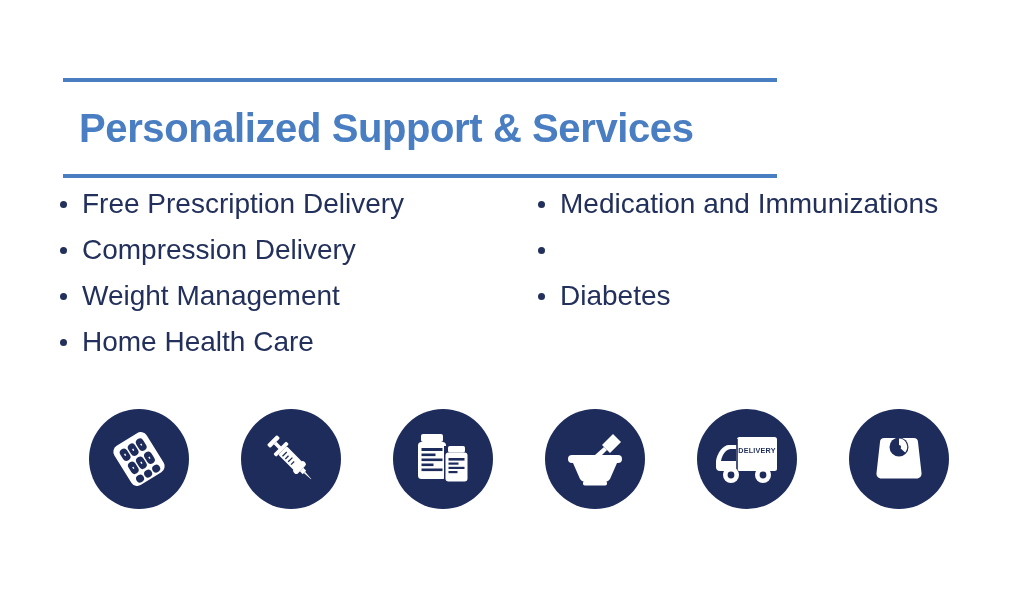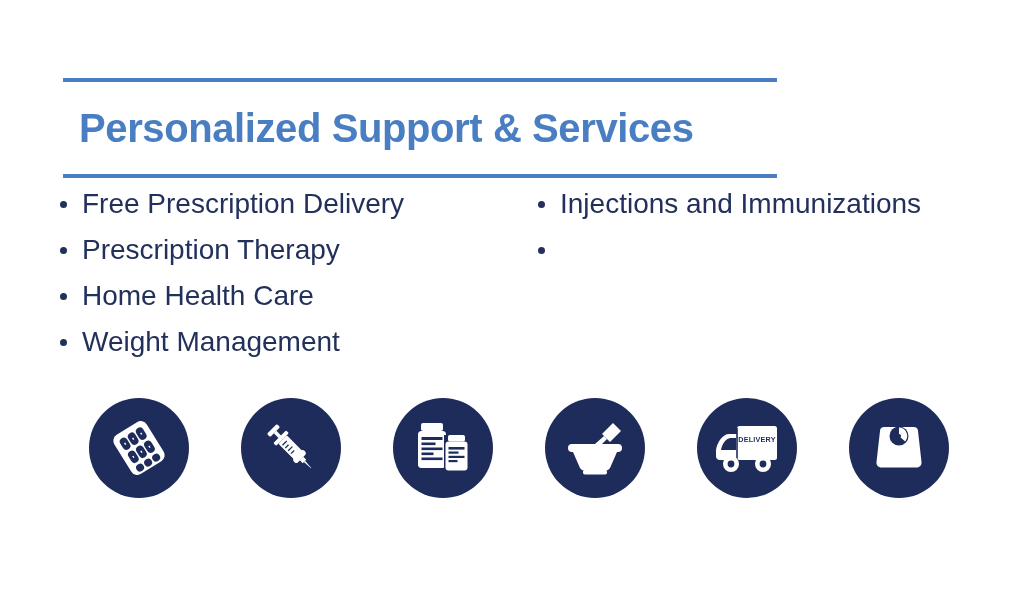--- a/index.html
+++ b/index.html
@@ -87,21 +87,21 @@
     width: 7px;
     height: 7px;
     border-radius: 50%;
     background: #22305B;
   }
 
   
   .icon-row {
     position: absolute;
     left: 0;
-    top: 398px;
+    top: 409px;
     width: 1025px;
     height: 102px;
   }
   .icon-circle {
     position: absolute;
     top: 0;
     width: 100px;
     height: 100px;
     border-radius: 50%;
     background: #1E2C5B;
@@ -125,41 +125,45 @@
   <div class="columns">
 
     <div class="col col-left">
       <ul class="bullet-list">
         <li class="bullet-item">
           <span class="bullet-dot"></span>
           <span>Free Prescription Delivery</span>
         </li>
         <li class="bullet-item">
           <span class="bullet-dot"></span>
-          <span>Prescription Therapy</span>
+          <span>Compression Delivery</span>
+        </li>
+        <li class="bullet-item">
+          <span class="bullet-dot"></span>
+          <span>Weight Management</span>
         </li>
         <li class="bullet-item">
           <span class="bullet-dot"></span>
           <span>Home Health Care</span>
-        </li>
-        <li class="bullet-item">
-          <span class="bullet-dot"></span>
-          <span>Weight Management</span>
         </li>
       </ul>
     </div>
 
     <div class="col col-right">
       <ul class="bullet-list">
         <li class="bullet-item">
           <span class="bullet-dot"></span>
-          <span>Injections and Immunizations</span>
-        </li>
-        <li class="bullet-item">
-          <span class="bullet-dot"></span>
+          <span>Medication and Immunizations</span>
+        </li>
+        <li class="bullet-item">
+          <span class="bullet-dot"></span>
+        </li>
+        <li class="bullet-item">
+          <span class="bullet-dot"></span>
+          <span>Diabetes</span>
         </li>
       </ul>
     </div>
 
   </div>
 
   <div class="icon-row">
 
     <div class="icon-circle" style="left:89px;">
       <svg width="62" height="62" viewBox="0 0 62 62">

